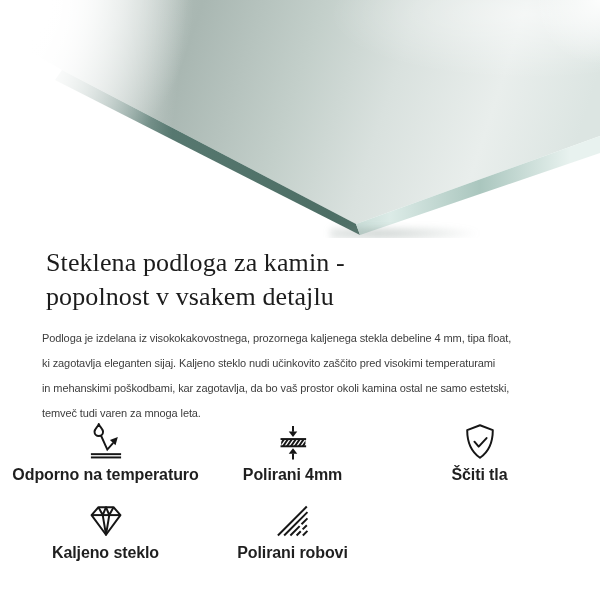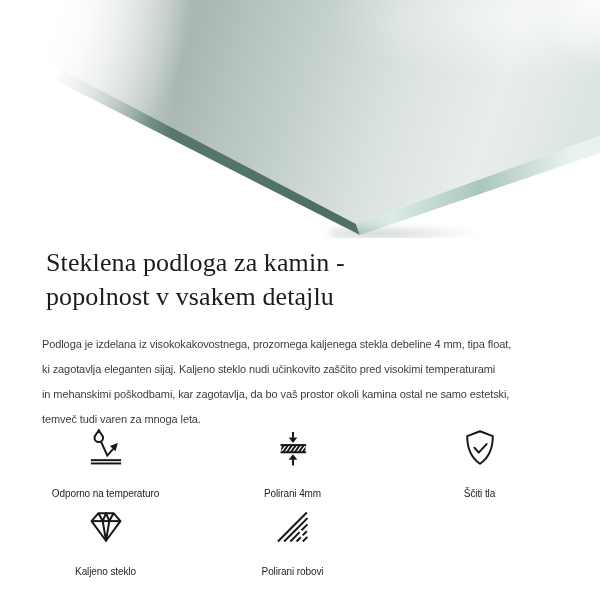--- a/index.html
+++ b/index.html
@@ -39,32 +39,32 @@
       radial-gradient(circle at 100% 0%, rgba(255,255,255,0.9) 0%, rgba(255,255,255,0) 10%),
       radial-gradient(circle at 0% 0%, #ffffff 8%, rgba(255,255,255,0) 30%);
   }
   
   .content{padding:0 42px;}
   .page-title{
     margin:8px 4px 0;font-family:"Liberation Serif", serif;font-weight:400;
     font-size:26px;line-height:34px;color:#1c1c1c;letter-spacing:0.1px;
   }
   .intro{
-    margin:18px 0 0;font-size:11px;line-height:25px;color:#3d3d3d;letter-spacing:-0.1px;
+    margin:12px 0 0;font-size:11px;line-height:25px;color:#3d3d3d;letter-spacing:-0.1px;
   }
   .intro .pline{white-space:nowrap;}
   
   .features{
     display:grid;grid-template-columns:repeat(3,1fr);
     padding:0 27px 0 12px;margin-top:-4px;
   }
   .feature{height:78px;display:flex;flex-direction:column;align-items:center;justify-content:flex-start;}
   .icon-box{height:42px;display:flex;align-items:center;justify-content:center;}
   .icon-box svg{width:42px;height:42px;display:block;}
-  .feature-label{margin-top:17px;font-size:10px;letter-spacing:-0.1px;color:#1f1f1f;line-height:14px;}
+  .feature-label{margin-top:4px;font-size:16px;letter-spacing:-0.1px;color:#1f1f1f;line-height:14px;font-weight:bold;}
   .stroke{fill:none;stroke:#161616;stroke-width:3;}
 </style>
 </head>
 <body>
 
 <div class="hero">
   <div class="glass-surface"></div>
   <div class="glass-edge-left"></div>
   <div class="glass-edge-right"></div>
   <div class="corner-shadow"></div>

